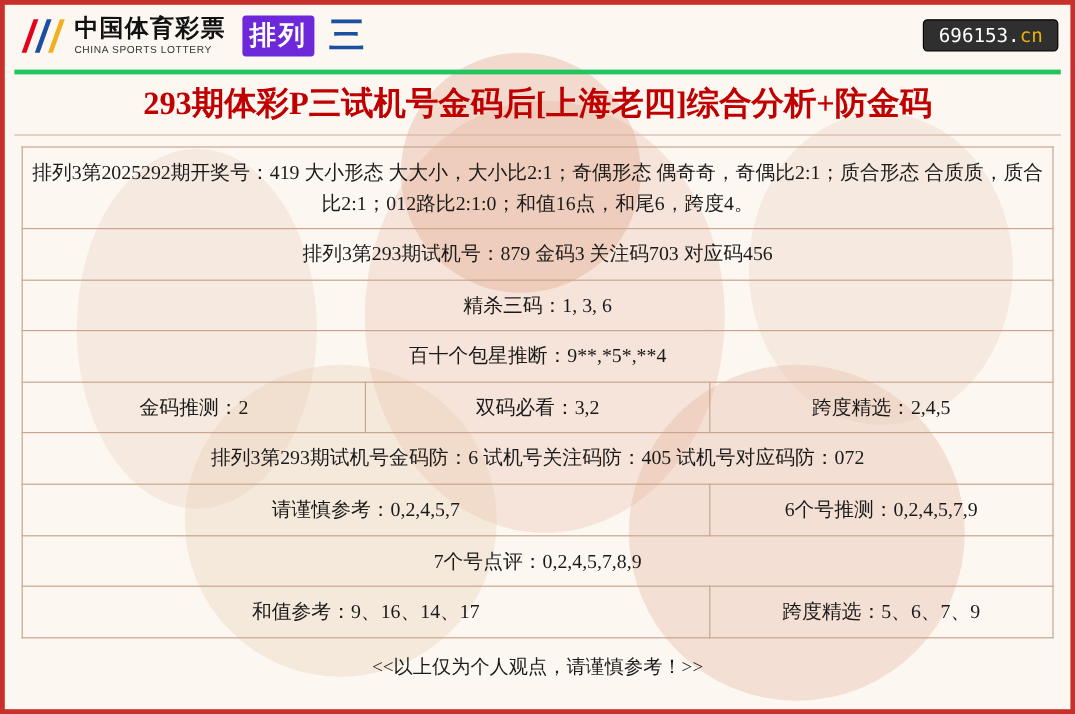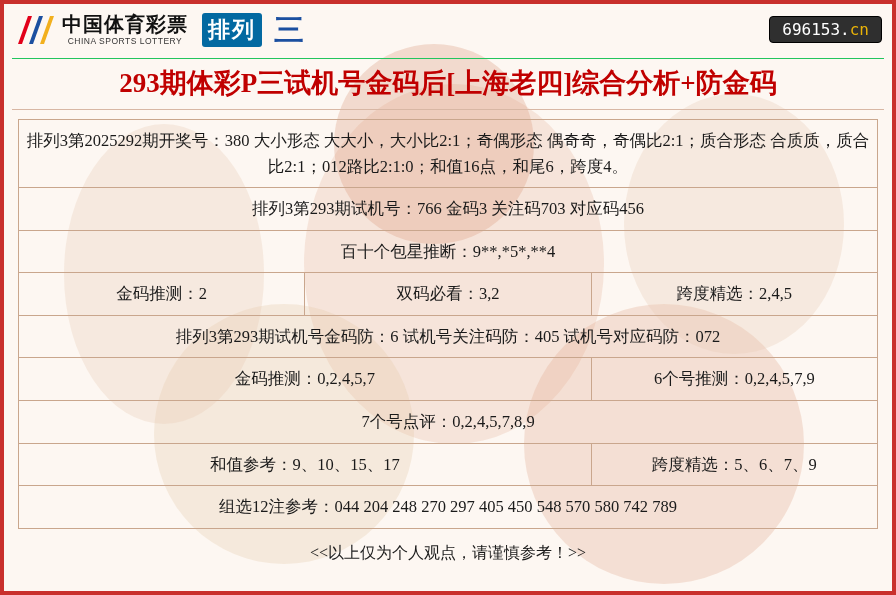--- a/index.html
+++ b/index.html
@@ -73,26 +73,25 @@
     font-size: 20px;
     font-weight: bold;
     color: #111;
     letter-spacing: 1px;
   }
   .brand-en {
     font-size: 8.5px;
     color: #333;
     letter-spacing: .5px;
     margin-top: 3px;
-    text-align: center;
   }
   .pailie-badge {
     display: inline-flex;
     align-items: center;
-    background: #0369a1;
+    background: #6d28d9;
     color: #fff;
     font-size: 22px;
     font-weight: bold;
     padding: 2px 6px;
     border-radius: 3px;
     margin-left: 6px;
     letter-spacing: 2px;
   }
   .pailie-san {
     color: #1b4fa0;
@@ -111,21 +110,21 @@
     color: #ffffff;
     font-size: 16px;
     font-family: "DejaVu Sans Mono", monospace;
   }
   .site-badge .dotcn { color: #eab308; }
 
   
   .title-bar {
     clear: both;
     text-align: center;
-    border-top: 1px solid #22c55e;
+    border-top: 4px solid #22c55e;
     border-bottom: 1px solid #d8b7a4;
     padding: 6px 0 8px 0;
     margin: 2px 8px 0 8px;
   }
   .title-bar .title {
     color: #c00000;
     font-size: 27px;
     font-weight: bold;
     font-family: "Liberation Serif", serif;
     letter-spacing: 0px;
@@ -200,49 +199,49 @@
       </div>
     </div>
 
     <div class="title-bar">
       <span class="title">293期体彩P三试机号金码后[上海老四]综合分析+防金码</span>
     </div>
 
     <table class="info">
       <tbody>
           <tr>
-        <td class="lead" colspan="3">排列3第2025292期开奖号：380 大小形态 大大小，大小比2:1；奇偶形态 偶奇奇，奇偶比2:1；质合形态 合质质，质合比2:1；012路比2:1:0；和值16点，和尾6，跨度4。</td>
-      </tr>
-      <tr>
-        <td colspan="3">排列3第293期试机号：766 金码3 关注码703 对应码456</td>
+        <td class="lead" colspan="3">排列3第2025292期开奖号：419 大小形态 大大小，大小比2:1；奇偶形态 偶奇奇，奇偶比2:1；质合形态 合质质，质合比2:1；012路比2:1:0；和值16点，和尾6，跨度4。</td>
+      </tr>
+      <tr>
+        <td colspan="3">排列3第293期试机号：879 金码3 关注码703 对应码456</td>
+      </tr>
+      <tr>
+        <td colspan="3">精杀三码：1, 3, 6</td>
       </tr>
       <tr>
         <td colspan="3">百十个包星推断：9**,*5*,**4</td>
       </tr>
       <tr>
         <td>金码推测：2</td>
         <td>双码必看：3,2</td>
         <td>跨度精选：2,4,5</td>
       </tr>
       <tr>
         <td colspan="3">排列3第293期试机号金码防：6 试机号关注码防：405 试机号对应码防：072</td>
       </tr>
       <tr>
-        <td colspan="2">金码推测：0,2,4,5,7</td>
+        <td colspan="2">请谨慎参考：0,2,4,5,7</td>
         <td>6个号推测：0,2,4,5,7,9</td>
       </tr>
       <tr>
         <td colspan="3">7个号点评：0,2,4,5,7,8,9</td>
       </tr>
       <tr>
-        <td colspan="2">和值参考：9、10、15、17</td>
+        <td colspan="2">和值参考：9、16、14、17</td>
         <td>跨度精选：5、6、7、9</td>
-      </tr>
-      <tr>
-        <td colspan="3">组选12注参考：044 204 248 270 297 405 450 548 570 580 742 789</td>
       </tr>
     </tbody>
       </table>
 
     <div class="footnote">&lt;&lt;以上仅为个人观点，请谨慎参考！&gt;&gt;</div>
 
   </div>
 </div>
 
 </body></html>

